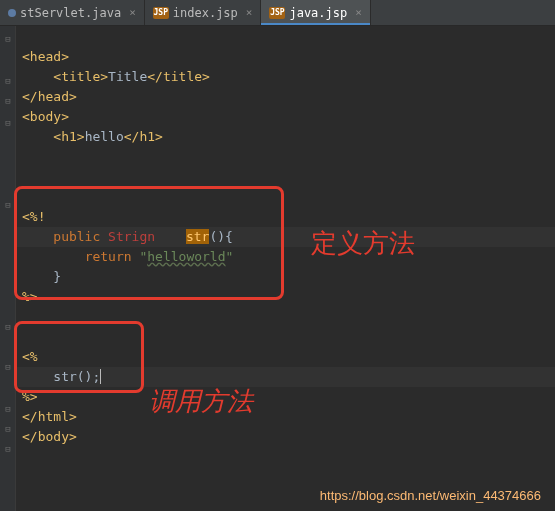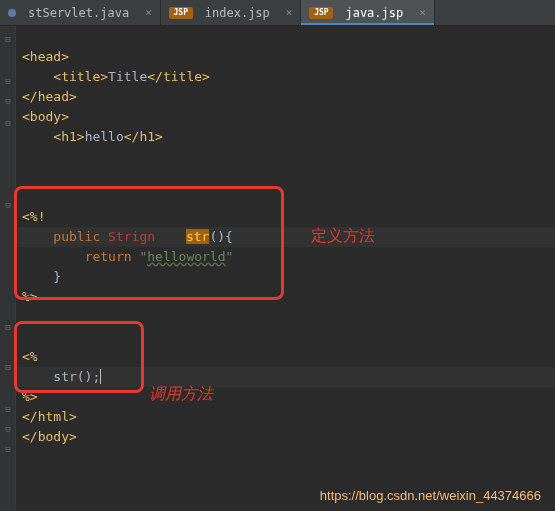--- a/index.html
+++ b/index.html
@@ -16,36 +16,36 @@
 .tabs {
   display: flex;
   background: #3c3f41;
   height: 26px;
   border-bottom: 1px solid #282828;
 }
 .tab {
   display: flex;
   align-items: center;
   padding: 0 8px;
-  gap: 12px;
+  gap: 4px;
   border-right: 1px solid #2b2b2b;
   font-size: 12px;
   color: #bbb;
   height: 100%;
 }
 .tab.active {
   background: #4e5254;
   color: #fff;
 }
 .tab.active.blue {
   box-shadow: inset 0 -2px 0 #4a88c7;
 }
 .jsp-icon {
   display: inline-flex;
-  width: 24px;
+  width: 16px;
   height: 12px;
   background: #a26214;
   color: #fff;
   font-size: 8px;
   font-weight: bold;
   align-items: center;
   justify-content: center;
   border-radius: 2px;
 }
 .java-icon {
@@ -104,21 +104,21 @@
 .caret { border-right: 1px solid #bbb; }
 .red-box {
   position: absolute;
   border: 3px solid #e33b2e;
   border-radius: 8px;
   pointer-events: none;
 }
 .annotation {
   position: absolute;
   color: #e33b2e;
-  font-size: 16px;
+  font-size: 26px;
   font-family: 'Microsoft YaHei', sans-serif;
   pointer-events: none;
 }
 .watermark {
   position: absolute;
   bottom: 8px;
   right: 14px;
   color: #fdba74;
   font-size: 13px;
   font-family: Arial, sans-serif;

